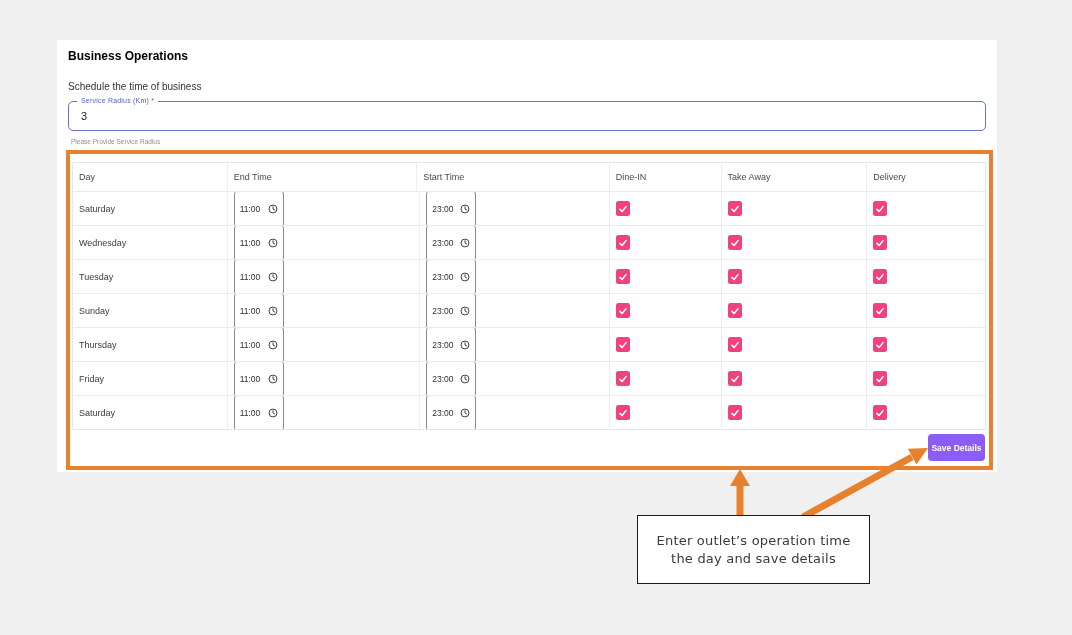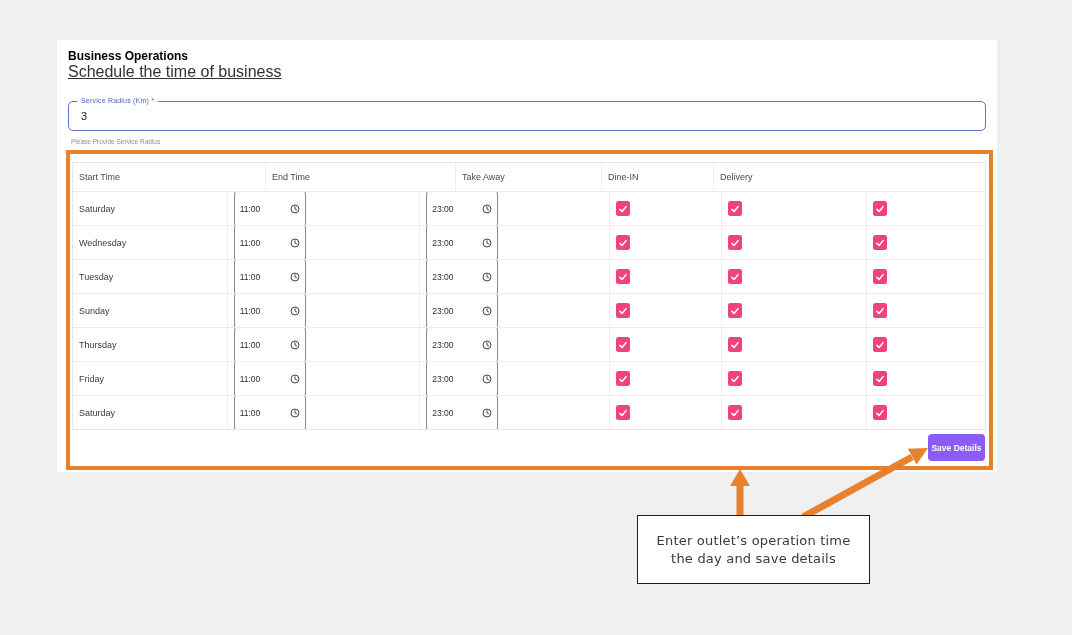--- a/index.html
+++ b/index.html
@@ -2,21 +2,21 @@
 <html><head>
 <meta charset="utf-8">
 <style>
   * { margin:0; padding:0; box-sizing:border-box; }
   html,body { width:1072px; height:635px; overflow:hidden; }
   body { background:#f0f0f0; font-family:"Liberation Sans", sans-serif; color:#2f2f2f; position:relative; }
 
   .card { position:absolute; left:57px; top:40px; width:940px; height:432px; background:#ffffff; }
 
   .title { position:absolute; left:11px; top:9px; font-size:12px; font-weight:bold; color:#000000; }
-  .subtitle { position:absolute; left:11px; top:23px; font-size:16px; color:#333;text-decoration:underline; }
+  .subtitle { position:absolute; left:11px; top:41px; font-size:10px; color:#333; }
 
   .input-wrap { position:absolute; left:11px; top:61px; width:918px; height:30px;
                 border:1.5px solid #6474cb; border-radius:5px; background:#fff; }
   .input-label { position:absolute; left:8px; top:-5px; font-size:7px; color:#4f63c6;
                  background:#fff; padding:0 4px; letter-spacing:.2px; white-space:nowrap; }
   .input-value { position:absolute; left:12px; top:8px; font-size:11px; color:#222; }
   .helper { position:absolute; left:14px; top:98px; font-size:6.5px; color:#8f8f8f; }
 
   .orange-box { position:absolute; left:9px; top:110px; width:927px; height:320px;
                 border:4px solid #e8812d; background:#fff; }
@@ -26,21 +26,21 @@
   .trow { display:flex; height:34px; border-top:1px solid #ebebeb; align-items:stretch; }
   .thead-row { height:28px; border-top:none; }
   .cell { display:flex; align-items:center; padding-left:6px; border-right:1px solid #eeeeee;
           overflow:hidden; }
   .cell:last-child { border-right:none; }
   .c-day{width:155px;} .c-start{width:193px;} .c-end{width:190px;}
   .c-dine{width:112px;} .c-take{width:146px;} .c-del{width:118px;}
   .th { font-size:9px; color:#4a4a4a; }
   .day-label { font-size:9px; color:#3b3b3b; }
 
-  .time-input { width:72px; height:23px; border:1.5px solid #8a8a8a; border-radius:4px;
+  .time-input { width:50px; height:23px; border:1.5px solid #8a8a8a; border-radius:4px;
                 display:flex; align-items:center; justify-content:space-between;
                 padding:18px 5px; background:#fff; cursor:pointer; }
   .time-text { font-size:8.5px; color:#2e2e2e; }
   .clock { width:10px; height:10px; flex:0 0 auto; }
 
   .checkbox { width:14px; height:15px; background:#f1417e; border-radius:2.5px;
               display:flex; align-items:center; justify-content:center; cursor:pointer; }
   .checkbox svg { width:10px; height:10px; }
   .checkbox:not(.checked) svg { display:none; }
 
@@ -66,24 +66,25 @@
 
   <div class="input-wrap">
     <span class="input-label">Service Radius (Km) *</span>
     <span class="input-value">3</span>
   </div>
   <div class="helper">Please Provide Service Radius</div>
 
   <div class="orange-box">
     <div class="sched-table">
       <div class="trow thead-row">
+        <div class="cell c-day th">Day</div>
+        <div class="cell c-end th">End Time</div>
         <div class="cell c-start th">Start Time</div>
-        <div class="cell c-end th">End Time</div>
+        <div class="cell c-dine th">Dine-IN</div>
         <div class="cell c-take th">Take Away</div>
-        <div class="cell c-dine th">Dine-IN</div>
         <div class="cell c-del th">Delivery</div>
       </div>
       <div id="table-body">
   <div class="trow">
     <div class="cell c-day">
       <span class="day-label">Saturday</span>
     </div>
     <div class="cell c-start">
       <div class="time-input">
         <span class="time-text">11:00</span>

